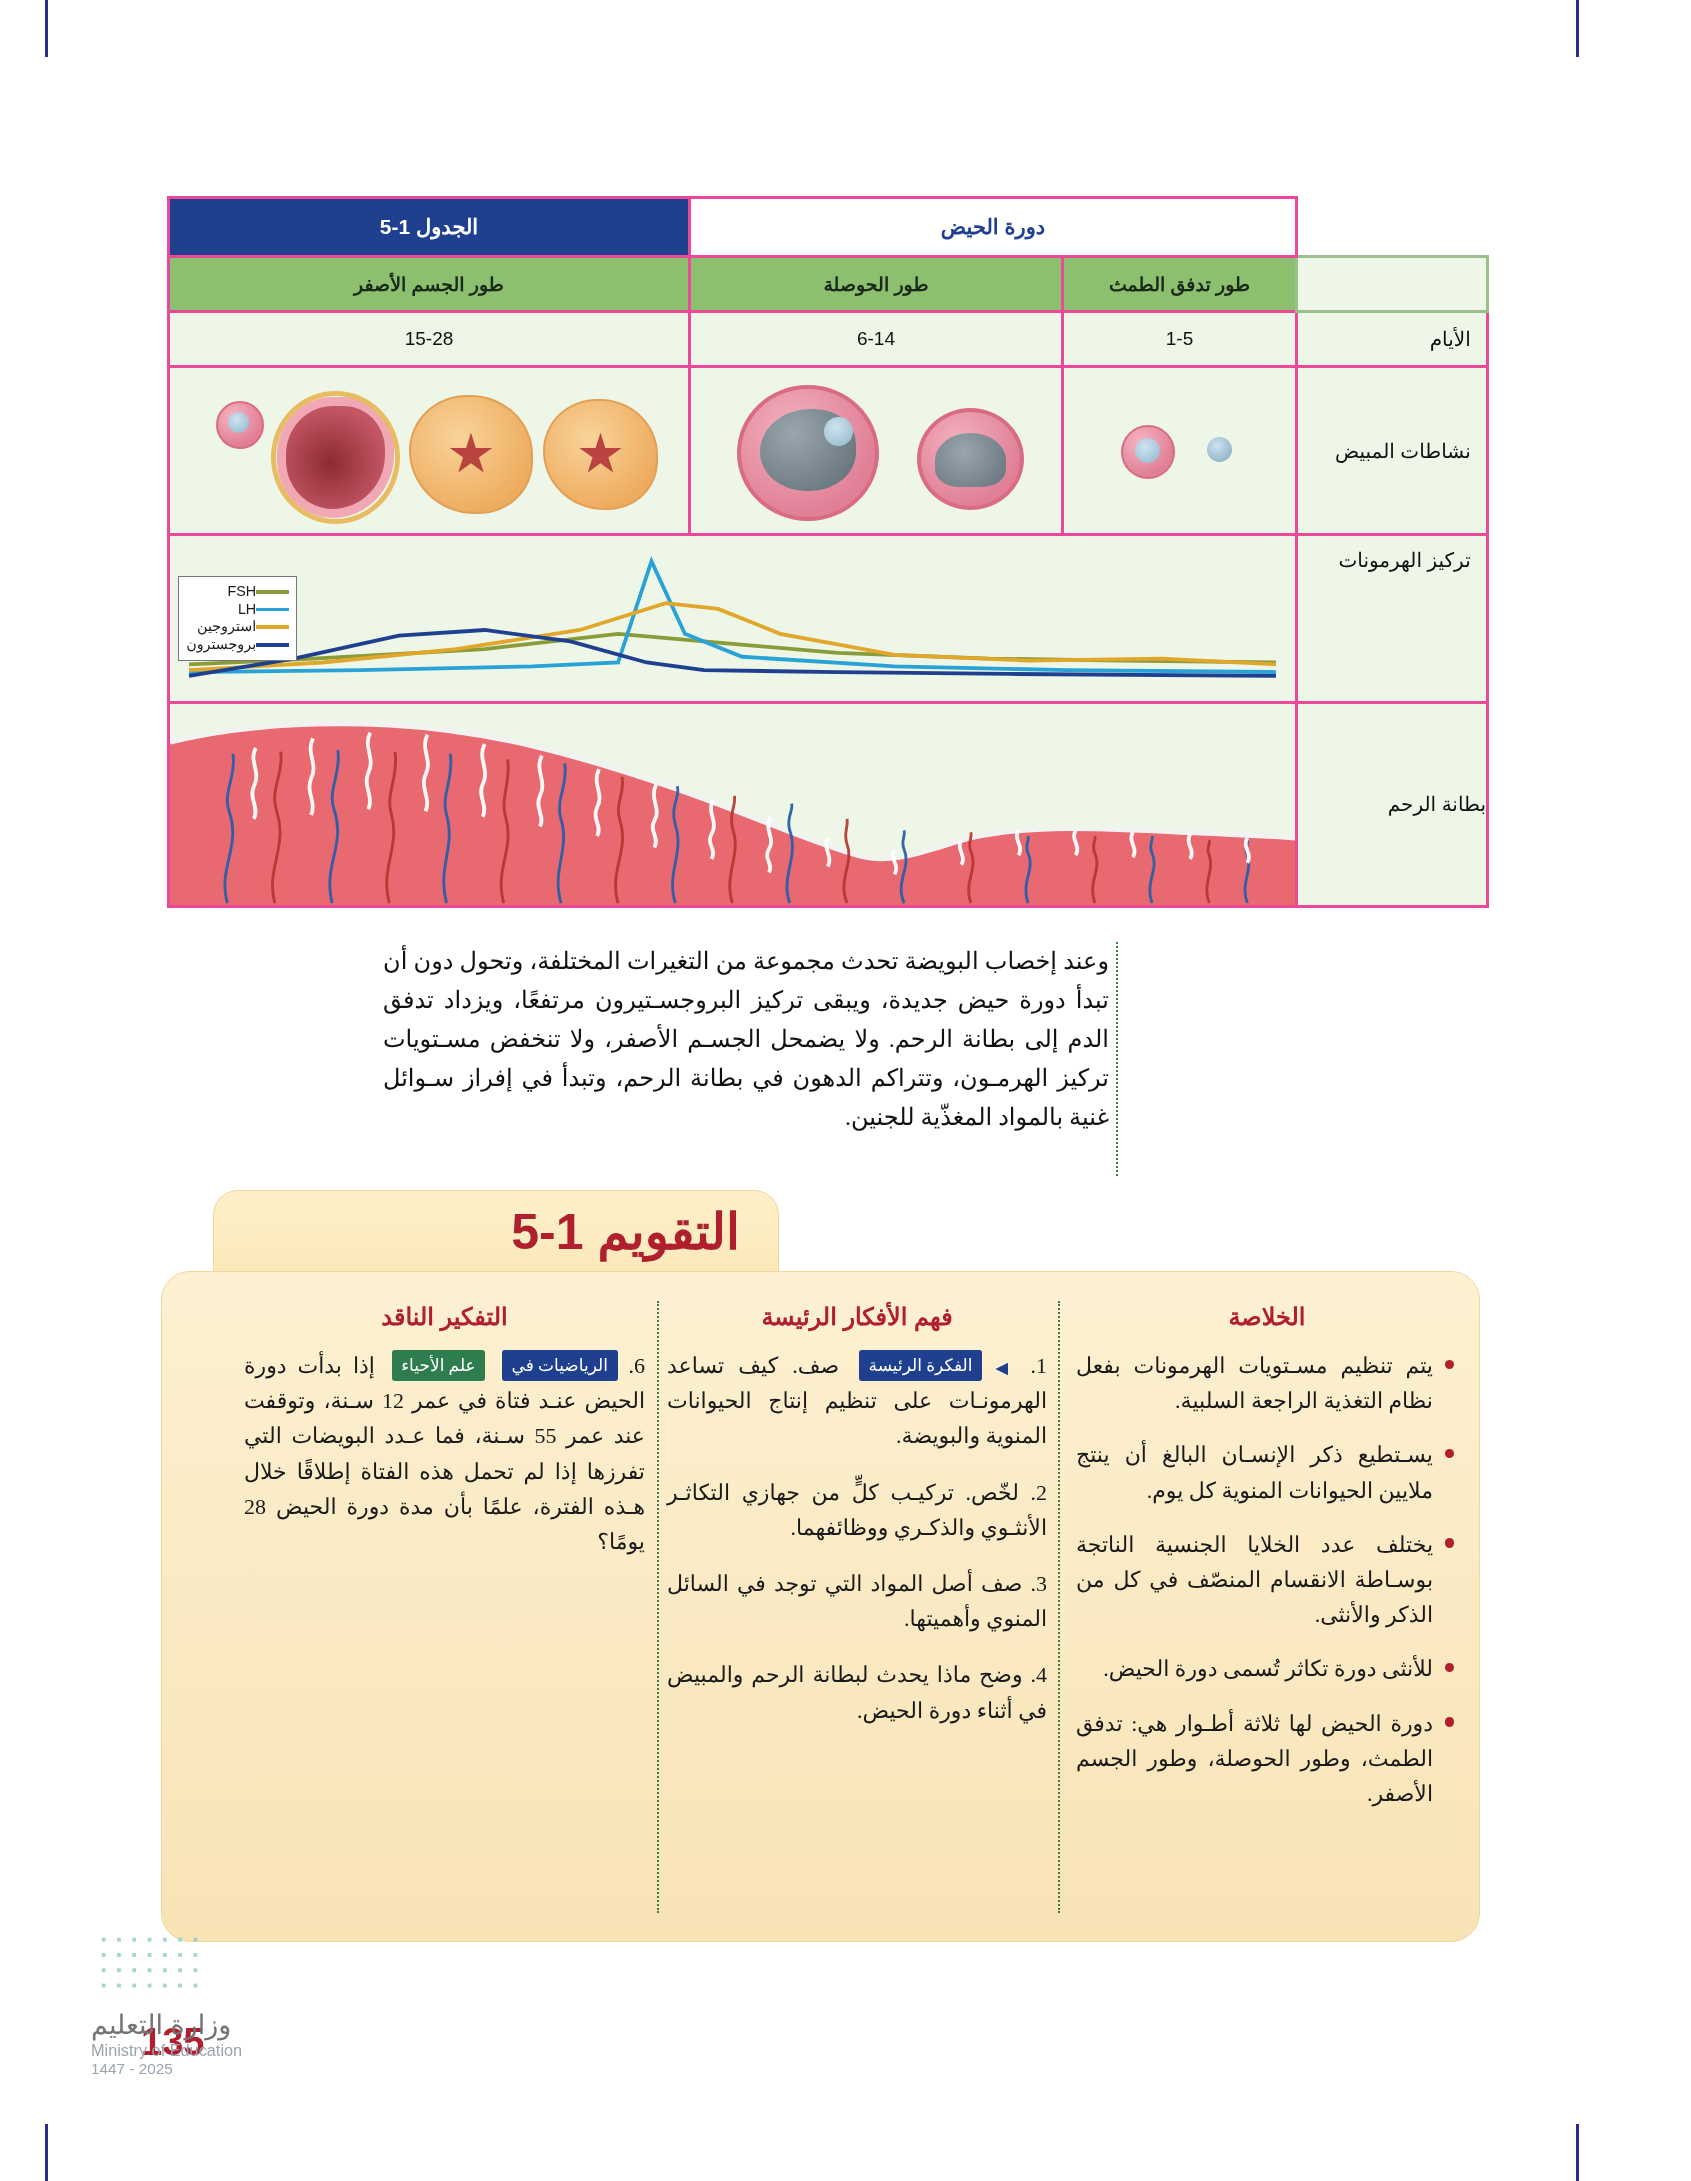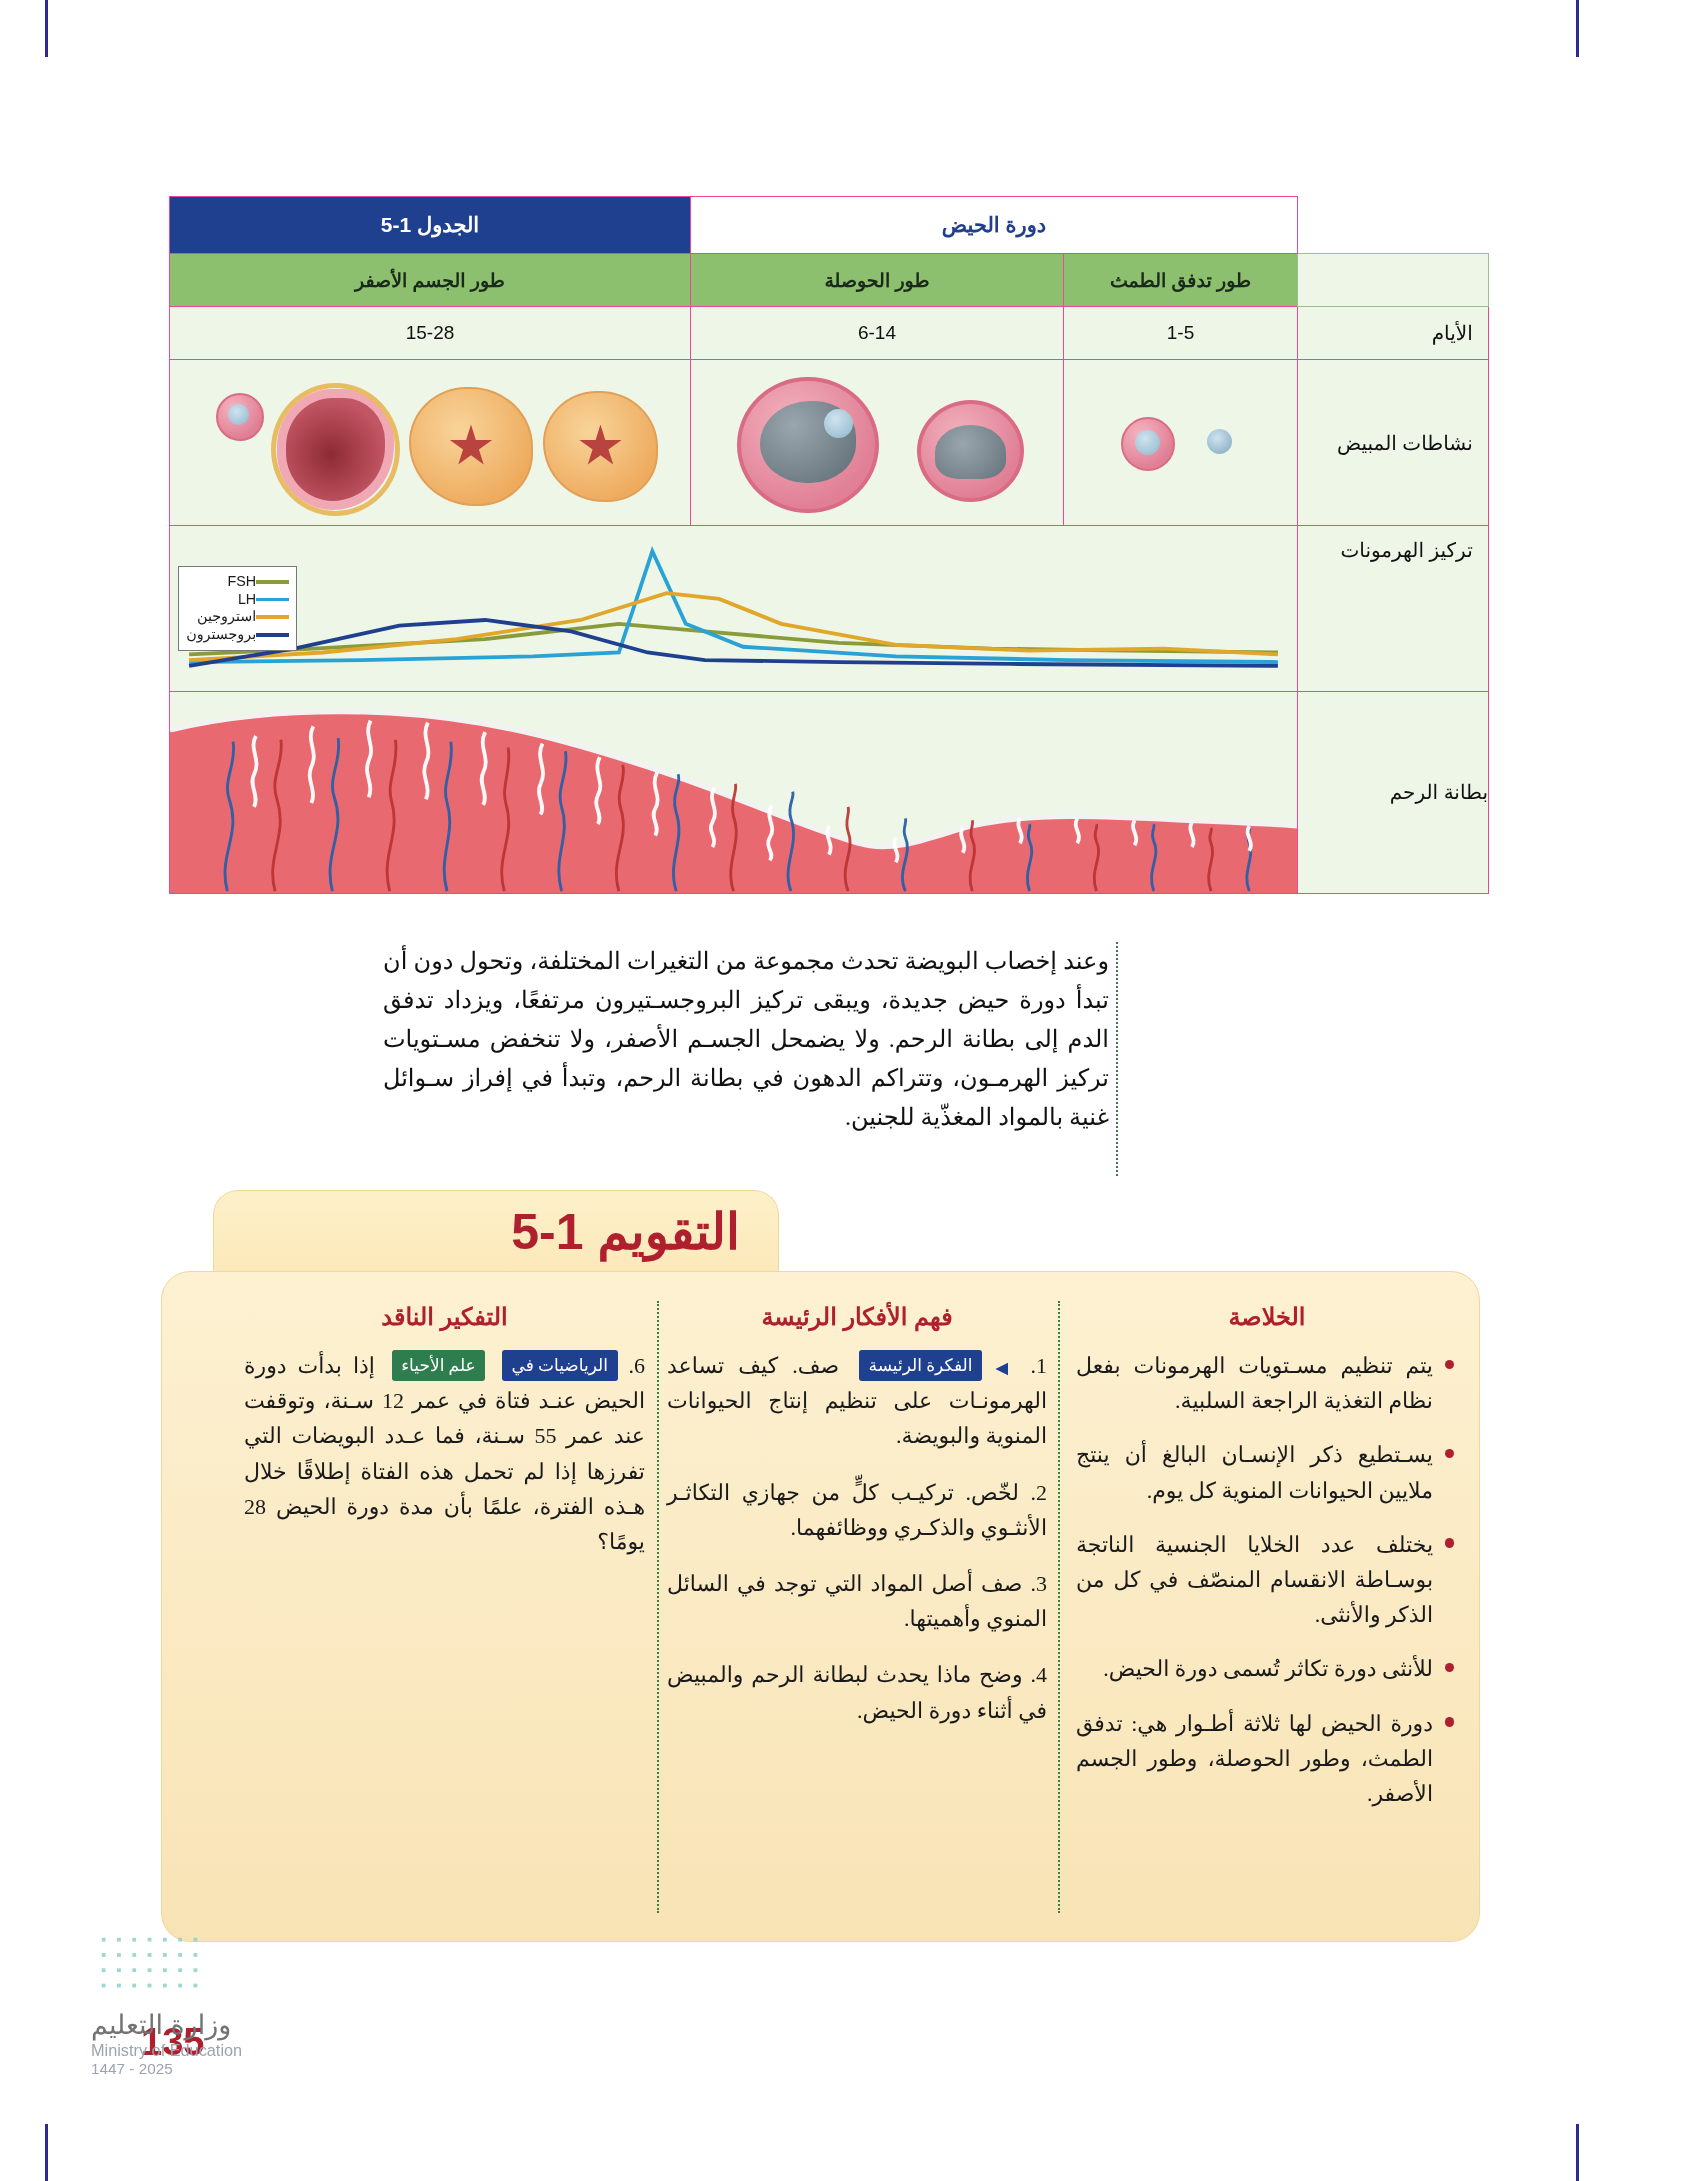--- a/index.html
+++ b/index.html
@@ -13,21 +13,21 @@
   
   .crop{position:absolute;background:#2b2b8f;}
   .crop.tl{left:45px;top:0;width:2.9px;height:57px;}
   .crop.tr{right:113px;top:0;width:2.9px;height:57px;}
   .crop.bl{left:45px;bottom:0;width:2.9px;height:57px;}
   .crop.br{right:113px;bottom:0;width:2.9px;height:57px;}
 
   
   .table-wrap{position:absolute;left:170px;top:196px;width:1319px;}
   .tbl{width:100%;border-collapse:collapse;table-layout:fixed;}
-  .tbl td{border:1px solid #ec4899;vertical-align:middle;}
+  .tbl td{border:3px solid #ec4899;vertical-align:middle;}
   .hdr-blue{
     background:#1f3f8f;color:#fff;font-weight:bold;font-size:21px;
     text-align:center;height:54px;
   }
   .hdr-title{
     background:#ffffff;color:#1f3f8f;font-weight:bold;font-size:21px;
     text-align:center;
   }
   .hdr-green{
     background:#8cbf6e;color:#1a2a1a;font-weight:bold;font-size:19px;

